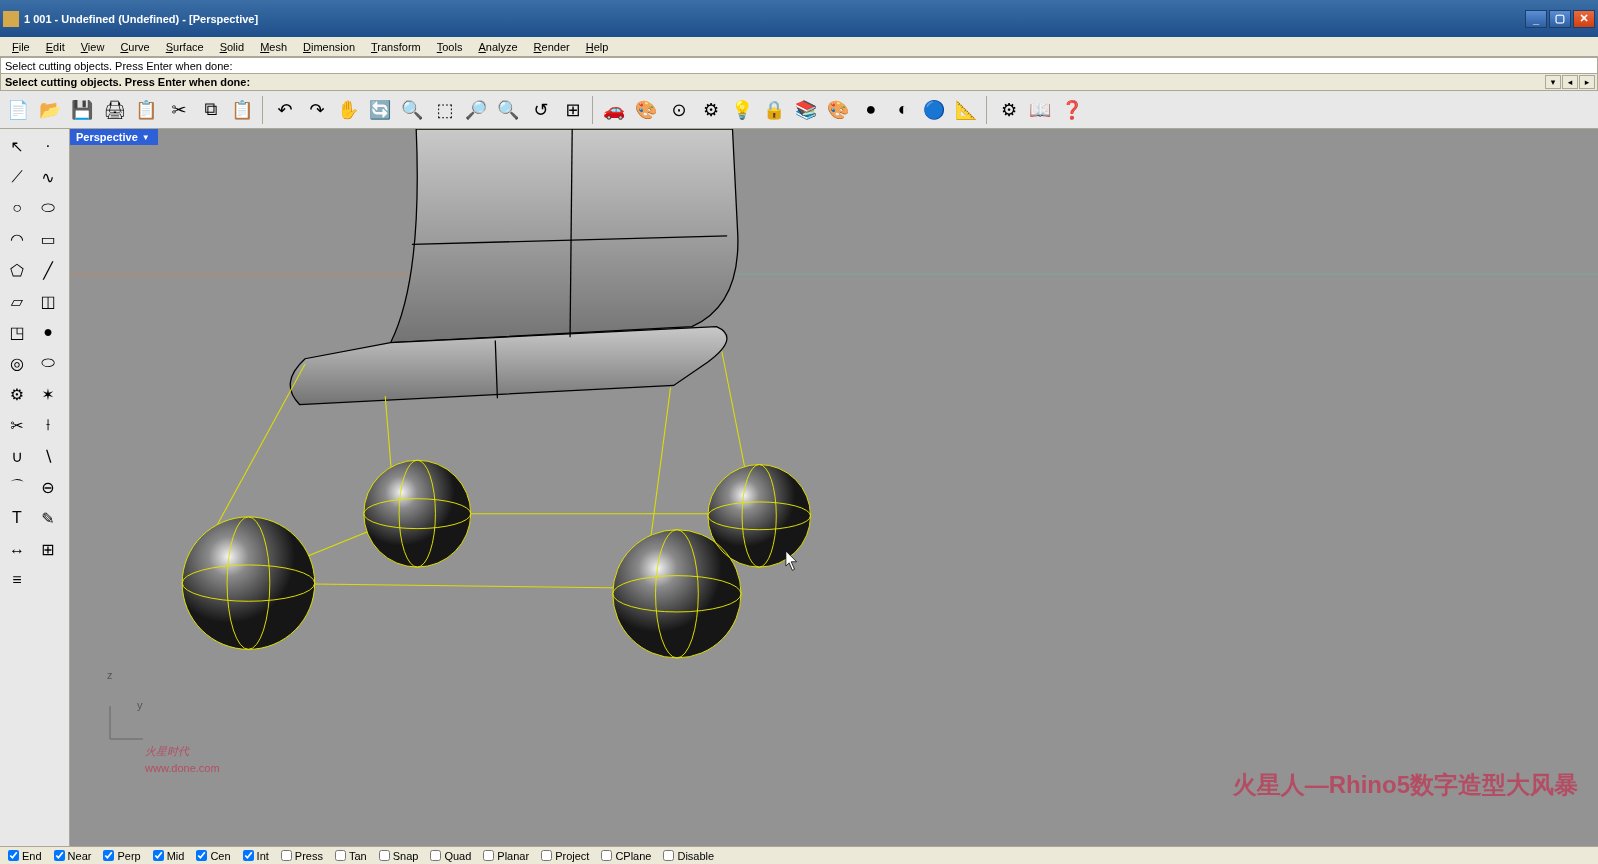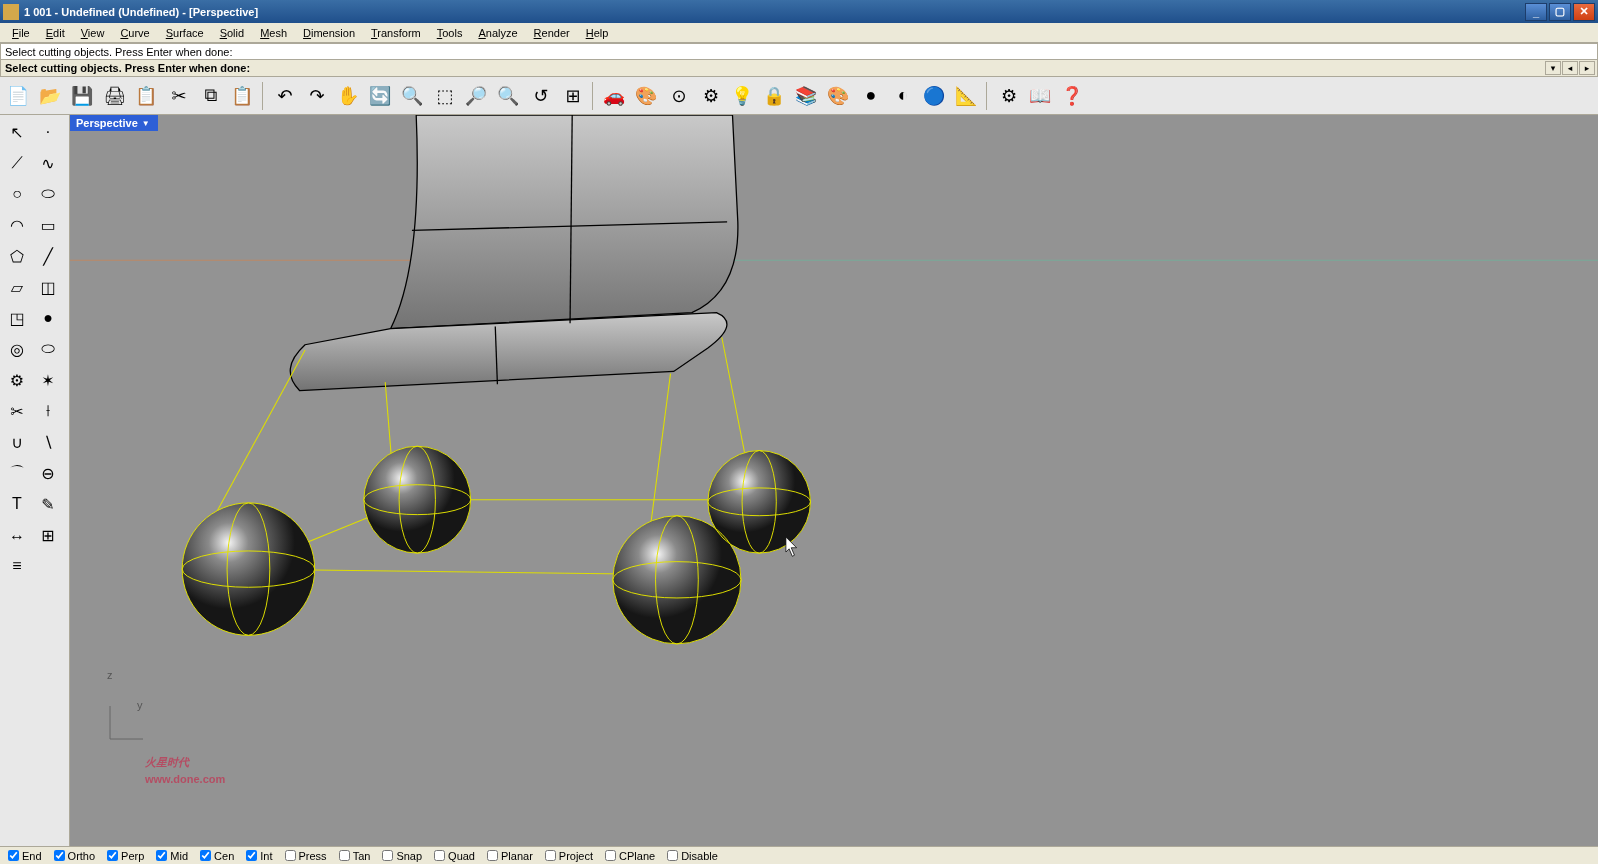--- a/index.html
+++ b/index.html
@@ -1,19 +1,19 @@
 <!DOCTYPE html>
 <html><head>
 <meta charset="utf-8">
 <style>
 * { margin: 0; padding: 0; box-sizing: border-box; font-family: Tahoma, sans-serif; font-size: 11px; }
 body { background: #e8e8e8; overflow: hidden; user-select: none; }
 .window { width: 1598px; height: 864px; display: flex; flex-direction: column; }
 
-.titlebar { height: 23px; background: linear-gradient(#3a6ea5, #1f4f8b); display: flex; align-items: center; color: #fff; padding: 0 3px; }
+.titlebar { height: 37px; background: linear-gradient(#3a6ea5, #1f4f8b); display: flex; align-items: center; color: #fff; padding: 0 3px; }
 .titlebar .app-icon { width: 16px; height: 16px; background: #d4a84b; margin-right: 5px; }
 .titlebar .title { flex: 1; font-weight: bold; }
 .titlebar .win-btns { display: flex; gap: 2px; }
 .titlebar .win-btn { width: 22px; height: 18px; display: flex; align-items: center; justify-content: center; font-weight: bold; color: #fff; border: 1px solid #1d3d6b; }
 .min-btn, .max-btn { background: linear-gradient(#5a8fd6, #2d5fa0); }
 .close-btn { background: linear-gradient(#e86b3f, #d04012); }
 
 .menubar { height: 20px; background: #ece9d8; display: flex; align-items: center; border-bottom: 1px solid #aca899; padding: 0 4px; }
 .menubar .menuitem { padding: 2px 8px; cursor: default; }
 .menubar .menuitem u { text-decoration: underline; }
@@ -36,21 +36,21 @@
 .viewport { flex: 1; position: relative; background: #939393; overflow: hidden; }
 .viewport-label { position: absolute; top: 0; left: 0; background: #2d5fd6; color: #fff; font-weight: bold; padding: 2px 8px 2px 6px; display: flex; align-items: center; gap: 4px; z-index: 10; }
 .viewport-label .drop { font-size: 8px; }
 
 .canvas { position: absolute; inset: 0; }
 .axis { position: absolute; bottom: 100px; left: 35px; font-size: 10px; color: #555; z-index: 5; }
 .axis .z { position: absolute; top: -35px; left: 2px; }
 .axis .y { position: absolute; top: -5px; left: 32px; }
 .axis svg { overflow: visible; }
 
-.watermark-1 { position: absolute; bottom: 61px; left: 75px; color: rgba(208,20,60,0.55); font-family: sans-serif; font-size: 30px; font-weight: bold; font-style: italic; z-index: 9; }
+.watermark-1 { position: absolute; bottom: 72px; left: 75px; color: rgba(208,20,60,0.55); font-family: sans-serif; font-size: 30px; font-weight: normal; font-style: italic; z-index: 9; }
 .watermark-1 .sm { font-size: 11px; display: block; color: rgba(208,20,60,0.55); font-style: normal; }
 .watermark-2 { position: absolute; bottom: 45px; right: 20px; color: rgba(208,20,60,0.55); font-family: sans-serif; font-size: 24px; font-weight: bold; z-index: 9; }
 
 .osnap-bar { height: 18px; background: #ece9d8; border-top: 1px solid #aca899; display: flex; align-items: center; padding: 0 8px; gap: 12px; }
 .osnap-bar label { display: flex; align-items: flex-start; gap: 3px; }
 .osnap-bar input[type=checkbox] { width: 11px; height: 11px; }
 
 .statusbar { height: 18px; background: #ece9d8; border-top: 1px solid #aca899; display: flex; align-items: center; padding: 0 2px; }
 .statusbar .cell { padding: 0 10px; border-right: 1px solid #d4d0c8; height: 100%; display: flex; align-items: center; }
 .statusbar .cell.bold { font-weight: bold; }
@@ -244,31 +244,32 @@
           <line x1="5" y1="35" x2="38" y2="35" stroke="#666"></line>
         </svg>
         <span class="z">z</span>
         <span class="y">y</span>
       </div>
 
       <div class="watermark-1">
         <span>火星时代</span>
         <span class="sm">www.done.com</span>
       </div>
+      <div class="watermark-2">火星人—Rhino5数字造型大风暴</div>
     </div>
   </div>
 
   <div class="osnap-bar">
       <label>
         <input type="checkbox" checked="" style="">
         <span>End</span>
       </label>
       <label>
         <input type="checkbox" checked="" style="">
-        <span>Ortho</span>
+        <span>Near</span>
       </label>
       <label>
         <input type="checkbox" checked="" style="">
         <span>Perp</span>
       </label>
       <label>
         <input type="checkbox" checked="" style="">
         <span>Mid</span>
       </label>
       <label>

